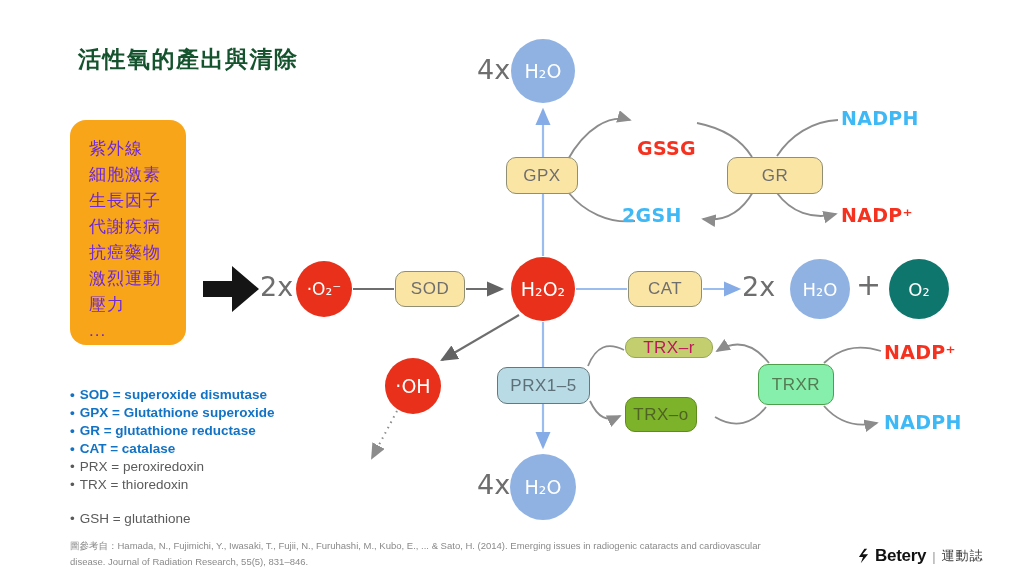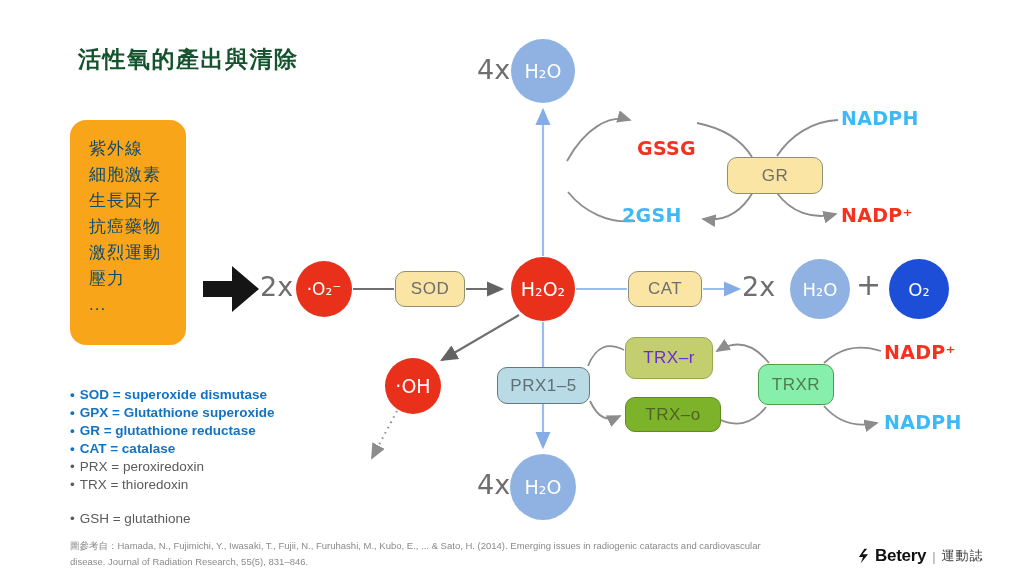--- a/index.html
+++ b/index.html
@@ -2,42 +2,42 @@
 <html><head>
 <meta charset="utf-8">
 <style>
   html,body{margin:0;padding:0;background:#fff;}
   #canvas{position:relative;width:1024px;height:576px;background:#ffffff;overflow:hidden;
           font-family:"Liberation Sans","DejaVu Sans",sans-serif;}
   .abs{position:absolute;}
   #title{left:78px;top:44px;font-size:23px;font-weight:bold;color:#14532d;letter-spacing:1.5px;}
   
   #causes{left:70px;top:120px;width:116px;height:225px;background:#F9A51A;border-radius:16px;
-          color:#0c4a6e;font-size:17px;line-height:26px;padding:16px 6px 0 19px;box-sizing:border-box;letter-spacing:1px;}
+          color:#6d28d9;font-size:17px;line-height:26px;padding:16px 6px 0 19px;box-sizing:border-box;letter-spacing:1px;}
   .cause-line{display:block;}
   
   #wires{left:0;top:0;}
   
   .ebox{display:flex;align-items:center;justify-content:center;border-radius:10px;
         font-size:17px;color:#6e6e6e;letter-spacing:.5px;box-sizing:border-box;}
   .tan{background:#FBE5A4;border:1.6px solid #8F8F75;}
   #sod{left:395px;top:271px;width:70px;height:36px;}
   #gpx{left:506px;top:157px;width:72px;height:37px;}
   #gr{left:727px;top:157px;width:96px;height:37px;}
   #cat{left:628px;top:271px;width:74px;height:36px;}
   #prx{left:497px;top:367px;width:93px;height:37px;background:#B9DBE5;border:1.6px solid#66787C;color:#5d7078;}
   #trxr-box{left:758px;top:364px;width:76px;height:41px;background:#86efac;border:1.6px solid #4E9F4C;color:#537c53;}
-  #trx-r{left:625px;top:337px;width:88px;height:42px;background:#C3CF6E;border:1.6px solid #97A754;color:#6d28d9;}
-  #trx-o{left:625px;top:397px;width:96px;height:35px;background:#7DB32A;border:1.6px solid #5F8A1E;color:#4f6322;}
+  #trx-r{left:625px;top:337px;width:88px;height:21px;background:#C3CF6E;border:1.6px solid #97A754;color:#be185d;}
+  #trx-o{left:625px;top:397px;width:72px;height:35px;background:#7DB32A;border:1.6px solid #5F8A1E;color:#4f6322;}
   
   .mol{display:flex;align-items:center;justify-content:center;border-radius:50%;color:#fff;
        font-family:"DejaVu Sans","Liberation Sans",sans-serif;}
   .red{background:#E8301A;}
   .blue{background:#8FB2E3;}
-  .orange{background:#1d4ed8;}
+  .orange{background:#0f766e;}
   #c-o2minus{left:296px;top:261px;width:56px;height:56px;font-size:17px;}
   #c-h2o2{left:511px;top:257px;width:64px;height:64px;font-size:19px;}
   #c-h2o-top{left:511px;top:39px;width:64px;height:64px;font-size:19px;}
   #c-h2o-right{left:790px;top:259px;width:60px;height:60px;font-size:18px;}
   #c-o2{left:889px;top:259px;width:60px;height:60px;font-size:18px;}
   #c-oh{left:385px;top:358px;width:56px;height:56px;font-size:19px;}
   #c-h2o-bottom{left:510px;top:454px;width:66px;height:66px;font-size:19px;}
   
   .mult{font-size:27px;color:#6e6e6e;font-family:"DejaVu Sans","Liberation Sans",sans-serif;}
   #m-2x-left{left:260px;top:271px;}
@@ -112,20 +112,21 @@
     <path d="M 881 351 C 855 343 838 350 824 363" fill="none" stroke="#8C8C8C" stroke-width="1.8"></path>
     <path d="M 824 406 C 838 422 855 428 877 423" fill="none" stroke="#8C8C8C" stroke-width="1.8" marker-end="url(#ah-gray)"></path>
   </svg>
 
   <div id="title" class="abs">活性氧的產出與清除</div>
 
   <div id="causes" class="abs">
     <span class="cause-line">紫外線</span>
     <span class="cause-line">細胞激素</span>
     <span class="cause-line">生長因子</span>
+    <span class="cause-line">代謝疾病</span>
     <span class="cause-line">抗癌藥物</span>
     <span class="cause-line">激烈運動</span>
     <span class="cause-line">壓力</span>
     <span class="cause-line">...</span>
   </div>
 
   <div id="m-2x-left" class="abs mult">2x</div>
   <div id="m-4x-top" class="abs mult">4x</div>
   <div id="m-2x-right" class="abs mult">2x</div>
   <div id="m-plus" class="abs mult">+</div>
@@ -133,20 +134,21 @@
 
   <div id="c-o2minus" class="abs mol red">·O₂⁻</div>
   <div id="c-h2o2" class="abs mol red">H₂O₂</div>
   <div id="c-h2o-top" class="abs mol blue">H₂O</div>
   <div id="c-h2o-right" class="abs mol blue">H₂O</div>
   <div id="c-o2" class="abs mol orange">O₂</div>
   <div id="c-oh" class="abs mol red">·OH</div>
   <div id="c-h2o-bottom" class="abs mol blue">H₂O</div>
 
   <div id="sod" class="abs ebox tan">SOD</div>
+  <div id="gpx" class="abs ebox tan">GPX</div>
   <div id="gr" class="abs ebox tan">GR</div>
   <div id="cat" class="abs ebox tan">CAT</div>
   <div id="prx" class="abs ebox">PRX1–5</div>
   <div id="trx-r" class="abs ebox">TRX–r</div>
   <div id="trx-o" class="abs ebox">TRX–o</div>
   <div id="trxr-box" class="abs ebox">TRXR</div>
 
   <div id="gssg" class="abs met met-red">GSSG</div>
   <div id="gsh2" class="abs met met-blue">2GSH</div>
   <div id="nadph-top" class="abs met met-blue">NADPH</div>

